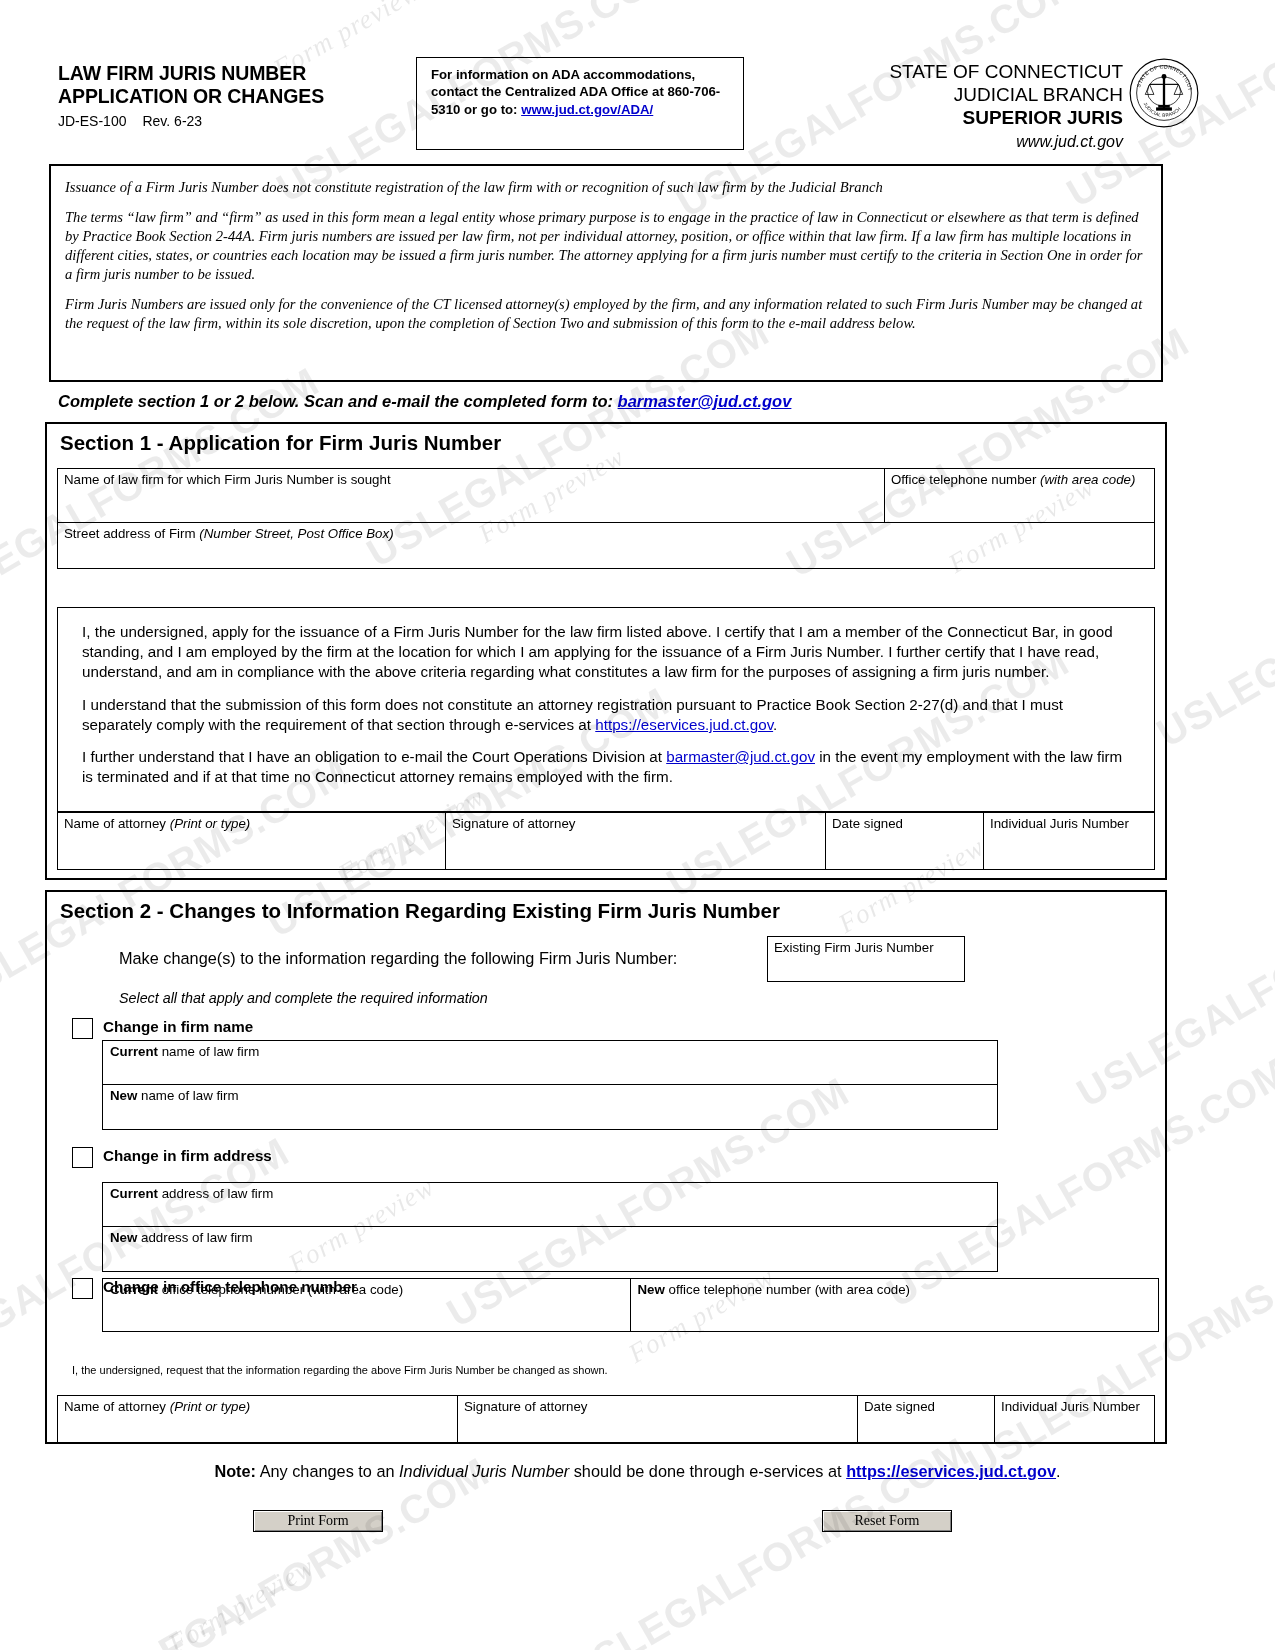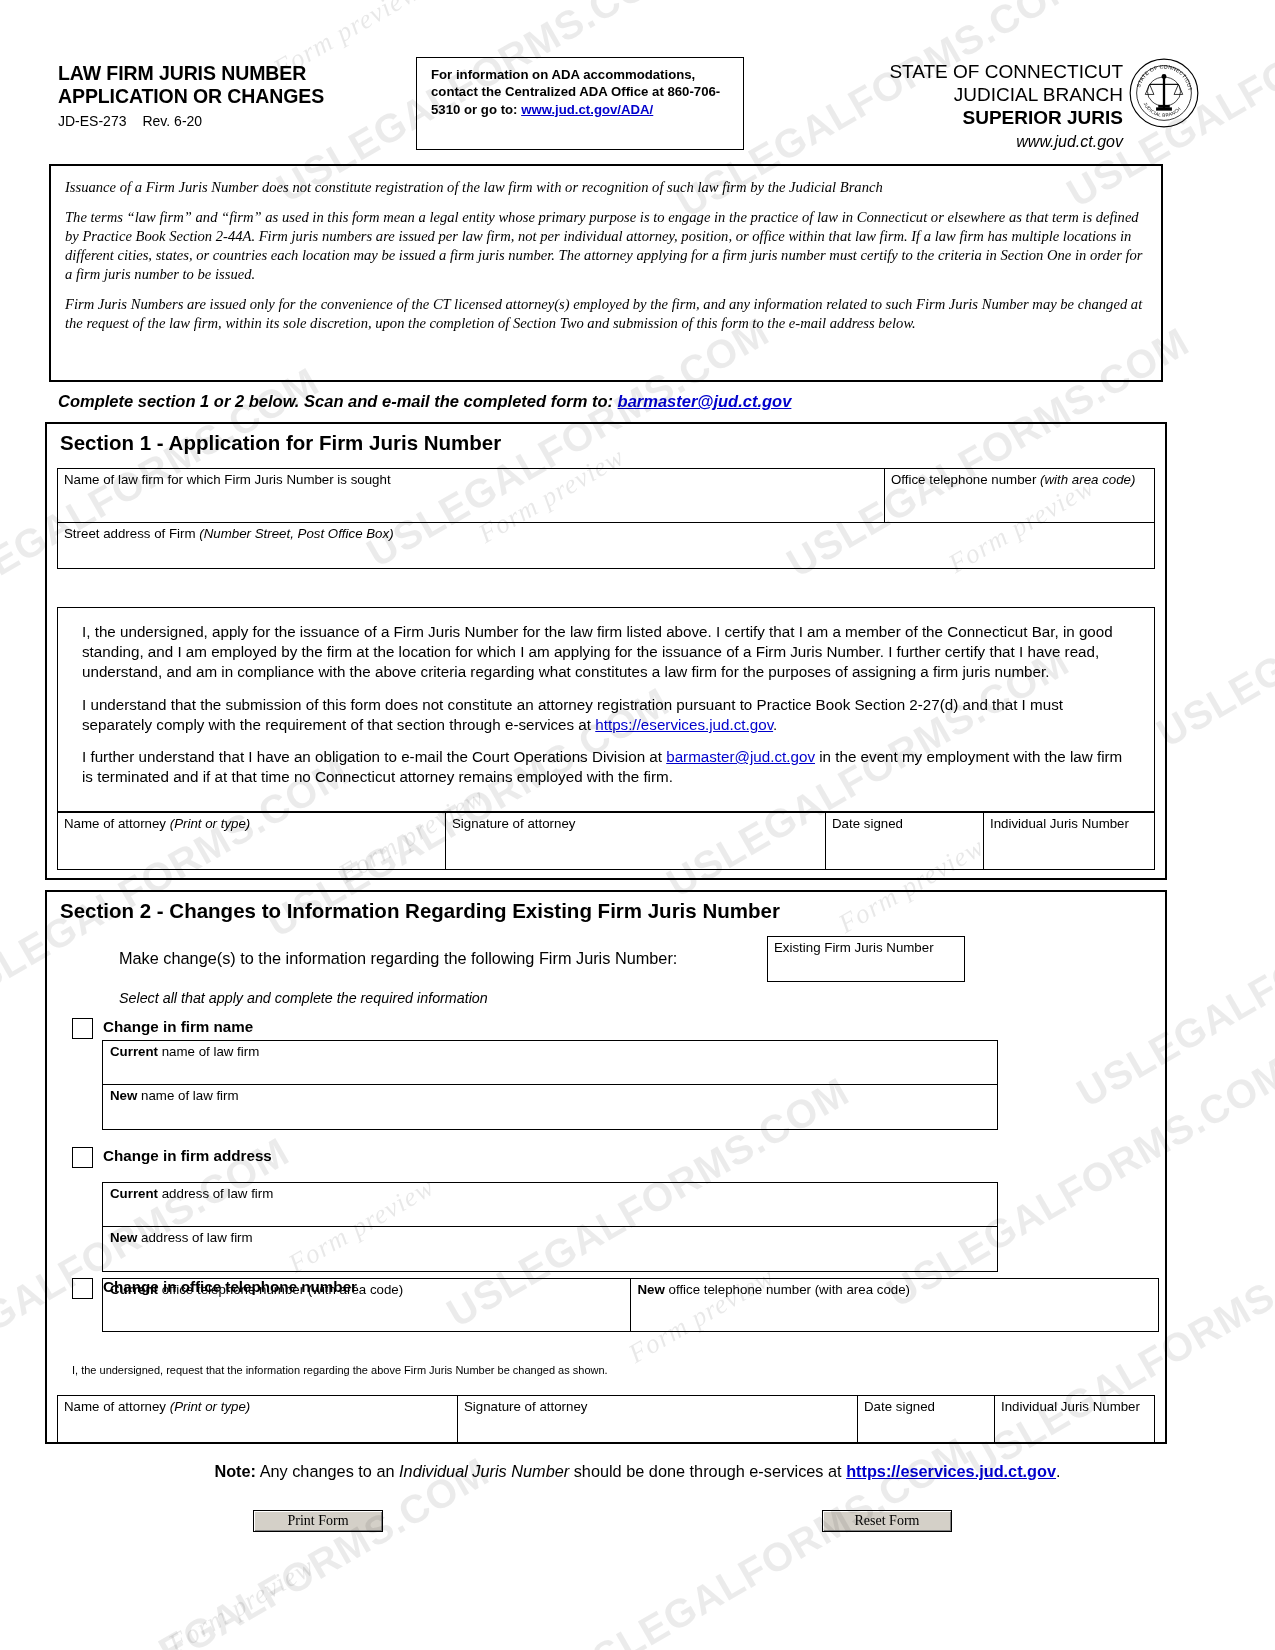--- a/index.html
+++ b/index.html
@@ -339,21 +339,21 @@
 <div class="page">
 
   <div class="header">
 
     <div class="title-block">
       <div class="form-title">
         <div>LAW FIRM JURIS NUMBER</div>
         <div>APPLICATION OR CHANGES</div>
       </div>
       <div class="form-code">
-        <span>JD-ES-273</span><span class="rev">Rev. 6-20</span>
+        <span>JD-ES-100</span><span class="rev">Rev. 6-23</span>
       </div>
     </div>
 
     <div class="ada-box">
       <span>For information on ADA accommodations, contact the Centralized ADA Office at 860-706-5310 or go to: </span><a href="#">www.jud.ct.gov/ADA/</a>
     </div>
 
     <div class="court-block">
       <div class="court-line1">STATE OF CONNECTICUT</div>
       <div class="court-line2">JUDICIAL BRANCH</div>

